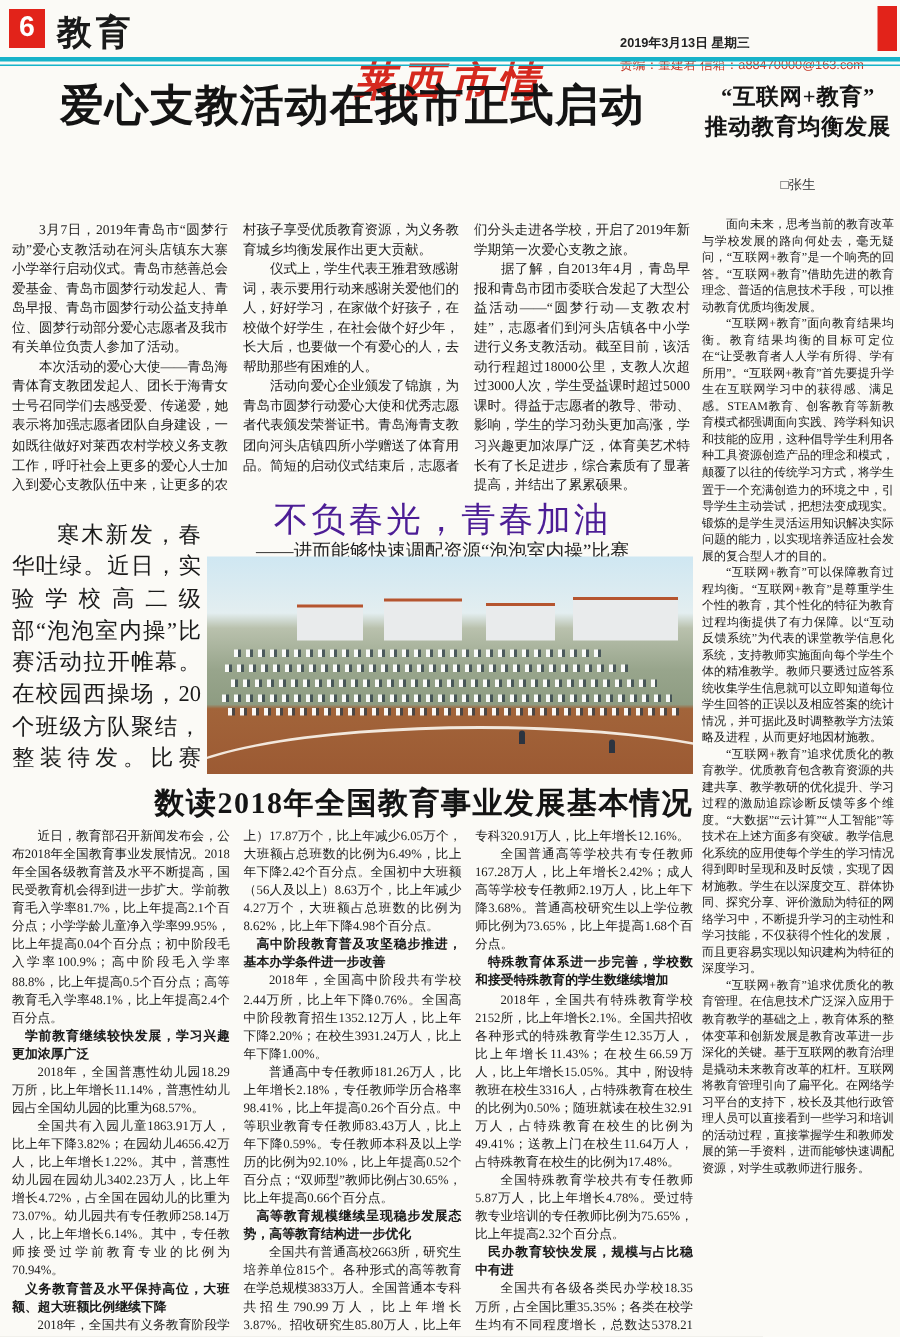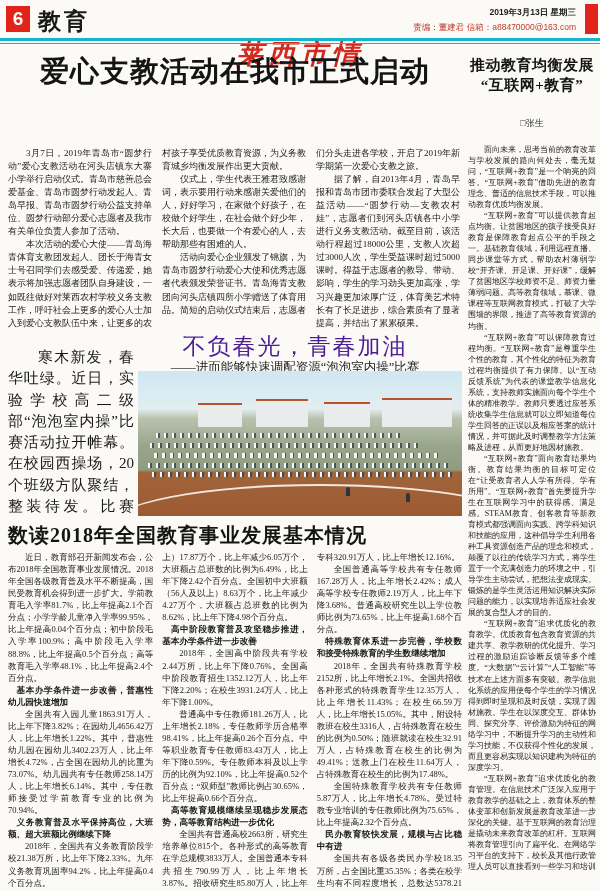--- a/index.html
+++ b/index.html
@@ -7,21 +7,21 @@
         font-family:"Liberation Serif","DejaVu Serif",serif;color:#1a1a1a;overflow:hidden;}
 
   
   .hdr{position:absolute;left:0;top:0;width:600px;height:38px;}
   .pagenum{position:absolute;left:6px;top:6px;width:24px;height:26px;background:#e2231a;color:#fff;
            font-weight:bold;font-size:19px;text-align:center;line-height:26px;font-family:"Liberation Sans",sans-serif;}
   .section{position:absolute;left:38px;top:6px;font-size:23px;font-weight:bold;letter-spacing:3px;
            font-family:"Liberation Sans",sans-serif;}
   .masthead{position:absolute;left:0;right:0;top:4px;text-align:center;color:#d5281e;
             font-size:27px;font-weight:bold;font-style:italic;letter-spacing:5px;margin-top:32px;}
-  .hdr-right{position:absolute;right:24px;top:7px;text-align:right;font-family:"Liberation Sans",sans-serif;margin-left:26px;}
+  .hdr-right{position:absolute;right:24px;top:23px;text-align:left;font-family:"Liberation Sans",sans-serif;margin-left:26px;}
   .hdr-date{font-size:8.5px;font-weight:bold;color:#222;}
   .hdr-editor{font-size:8.5px;color:#c03a2b;margin-top:3px;}
   .hdr-bar{position:absolute;right:2px;top:4px;width:13px;height:30px;background:#e2231a;}
   .rule{position:absolute;left:0;top:38px;width:600px;height:6px;
         border-top:3px solid #17b3c9;border-bottom:1px solid #17b3c9;box-sizing:border-box;}
 
   
   .main-title{position:absolute;left:10px;top:54px;width:450px;text-align:center;
               font-weight:bold;font-size:29px;line-height:1.24;letter-spacing:1px;color:#141414;}
 
@@ -42,21 +42,21 @@
   .photo{position:absolute;left:138px;top:371px;width:324px;height:145px;overflow:hidden;
          background:linear-gradient(180deg,#cfe7f2 0%,#e3eef0 26%,#b9c1ad 33%,#98a58c 52%,#8e9c82 68%,#a2643a 70%,#9c5a33 100%);}
   .bld{position:absolute;background:#e9ebec;border-top:2px solid #b5552f;}
   .row{position:absolute;height:5px;
        background:repeating-linear-gradient(90deg,rgba(255,255,255,.95) 0 2.5px,rgba(45,60,72,.75) 2.5px 4.5px,rgba(0,0,0,0) 4.5px 8px);}
   .track-line{position:absolute;left:-30px;bottom:-52px;width:420px;height:80px;border:2px solid #f2e8dd;
               border-radius:50%;}
   .fig{position:absolute;width:4px;height:9px;background:#2c3440;border-radius:2px 2px 0 0;}
 
   
-  .stats-title{position:absolute;left:8px;top:522px;width:454px;text-align:left;
+  .stats-title{position:absolute;left:8px;top:522px;width:454px;text-align:right;
                font-weight:bold;font-size:20px;letter-spacing:1px;color:#141414;}
   .stats{position:absolute;left:8px;top:551px;width:454px;height:336px;display:flex;gap:9px;}
   .stat-col{width:146px;height:336px;overflow:hidden;font-size:8.5px;line-height:1.42;text-align:justify;}
   .stat-col p{margin:0;}
   .stat-col .para{text-indent:2em;}
   .stat-col .cont{text-indent:0;}
   .stat-col .subhead{font-weight:bold;text-indent:1em;font-family:"Liberation Sans",sans-serif;font-size:8.6px;line-height:1.4;}
 
   
   .rcol{position:absolute;left:468px;top:56px;width:128px;height:830px;}
@@ -113,21 +113,22 @@
     <div class="row" style="left:14px;right:8px;top:101px;"></div>
     <div class="track-line"></div>
     <div class="fig" style="left:208px;top:116px;"></div>
     <div class="fig" style="left:268px;top:122px;"></div>
   </div>
 
   <div class="stats-title">数读2018年全国教育事业发展基本情况</div>
   <div class="stats">
     <div class="stat-col">
         <p class="para">近日，教育部召开新闻发布会，公布2018年全国教育事业发展情况。2018年全国各级教育普及水平不断提高，国民受教育机会得到进一步扩大。学前教育毛入学率81.7%，比上年提高2.1个百分点；小学学龄儿童净入学率99.95%，比上年提高0.04个百分点；初中阶段毛入学率100.9%；高中阶段毛入学率88.8%，比上年提高0.5个百分点；高等教育毛入学率48.1%，比上年提高2.4个百分点。</p>
-        <p class="subhead">基本办学条件进一步改善，普惠性幼儿园快速增加</p>
+        <p class="subhead">学前教育继续较快发展，学习兴趣更加浓厚广泛</p>
+        <p class="para">2018年，全国普惠性幼儿园18.29万所，比上年增长11.14%，普惠性幼儿园占全国幼儿园的比重为68.57%。</p>
         <p class="para">全国共有入园儿童1863.91万人，比上年下降3.82%；在园幼儿4656.42万人，比上年增长1.22%。其中，普惠性幼儿园在园幼儿3402.23万人，比上年增长4.72%，占全国在园幼儿的比重为73.07%。幼儿园共有专任教师258.14万人，比上年增长6.14%。其中，专任教师接受过学前教育专业的比例为70.94%。</p>
         <p class="subhead">义务教育普及水平保持高位，大班额、超大班额比例继续下降</p>
         <p class="para">2018年，全国共有义务教育阶段学校21.38万所，比上年下降2.33%。九年义务教育巩固率94.2%，比上年提高0.4个百分点。</p>
       </div>
     <div class="stat-col">
         <p class="para cont">上）17.87万个，比上年减少6.05万个，大班额占总班数的比例为6.49%，比上年下降2.42个百分点。全国初中大班额（56人及以上）8.63万个，比上年减少4.27万个，大班额占总班数的比例为8.62%，比上年下降4.98个百分点。</p>
         <p class="subhead">高中阶段教育普及攻坚稳步推进，基本办学条件进一步改善</p>
         <p class="para">2018年，全国高中阶段共有学校2.44万所，比上年下降0.76%。全国高中阶段教育招生1352.12万人，比上年下降2.20%；在校生3931.24万人，比上年下降1.00%。</p>
         <p class="para">普通高中专任教师181.26万人，比上年增长2.18%，专任教师学历合格率98.41%，比上年提高0.26个百分点。中等职业教育专任教师83.43万人，比上年下降0.59%。专任教师本科及以上学历的比例为92.10%，比上年提高0.52个百分点；“双师型”教师比例占30.65%，比上年提高0.66个百分点。</p>
         <p class="subhead">高等教育规模继续呈现稳步发展态势，高等教育结构进一步优化</p>
@@ -139,27 +140,26 @@
         <p class="subhead">特殊教育体系进一步完善，学校数和接受特殊教育的学生数继续增加</p>
         <p class="para">2018年，全国共有特殊教育学校2152所，比上年增长2.1%。全国共招收各种形式的特殊教育学生12.35万人，比上年增长11.43%；在校生66.59万人，比上年增长15.05%。其中，附设特教班在校生3316人，占特殊教育在校生的比例为0.50%；随班就读在校生32.91万人，占特殊教育在校生的比例为49.41%；送教上门在校生11.64万人，占特殊教育在校生的比例为17.48%。</p>
         <p class="para">全国特殊教育学校共有专任教师5.87万人，比上年增长4.78%。受过特教专业培训的专任教师比例为75.65%，比上年提高2.32个百分点。</p>
         <p class="subhead">民办教育较快发展，规模与占比稳中有进</p>
         <p class="para">全国共有各级各类民办学校18.35万所，占全国比重35.35%；各类在校学生均有不同程度增长，总数达5378.21万人，占全国比重19.51%。其中，民办初中在校生636.30万人，为民办学校在校生增长比例最高，比上年增长10.15%，占全国比例13.68%。</p>
       </div>
   </div>
 
   <div class="rcol">
     <div class="r-title">
+      <div>“互联网+教育”</div>
       <div>推动教育均衡发展</div>
-      <div>“互联网+教育”</div>
     </div>
     <div class="r-author">□张生</div>
     <div class="r-body">
         <p class="para">面向未来，思考当前的教育改革与学校发展的路向何处去，毫无疑问，“互联网+教育”是一个响亮的回答。“互联网+教育”借助先进的教育理念、普适的信息技术手段，可以推动教育优质均衡发展。</p>
-        <p class="para">“互联网+教育”可以提供教育起点均衡。让贫困地区的孩子接受良好教育是保障教育起点公平的手段之一。基础教育领域，利用远程直播、同步课堂等方式，帮助农村薄弱学校“开齐课、开足课、开好课”，缓解了贫困地区学校师资不足、师资力量薄弱问题。高等教育领域，慕课、微课程等互联网教育模式，打破了大学围墙的界限，推进了高等教育资源的均衡。</p>
+        <p class="para">“互联网+教育”面向教育结果均衡。教育结果均衡的目标可定位在“让受教育者人人学有所得、学有所用”。“互联网+教育”首先要提升学生在互联网学习中的获得感、满足感。STEAM教育、创客教育等新教育模式都强调面向实践、跨学科知识和技能的应用，这种倡导学生利用各种工具资源创造产品的理念和模式，颠覆了以往的传统学习方式，将学生置于一个充满创造力的环境之中，引导学生主动尝试，把想法变成现实。锻炼的是学生灵活运用知识解决实际问题的能力，以实现培养适应社会发展的复合型人才的目的。</p>
         <p class="para">“互联网+教育”可以保障教育过程均衡。“互联网+教育”是尊重学生个性的教育，其个性化的特征为教育过程均衡提供了有力保障。以“互动反馈系统”为代表的课堂教学信息化系统，支持教师实施面向每个学生个体的精准教学。教师只要透过应答系统收集学生信息就可以立即知道每位学生回答的正误以及相应答案的统计情况，并可据此及时调整教学方法策略及进程，从而更好地因材施教。</p>
-        <p class="para">“互联网+教育”面向教育结果均衡。教育结果均衡的目标可定位在“让受教育者人人学有所得、学有所用”。“互联网+教育”首先要提升学生在互联网学习中的获得感、满足感。STEAM教育、创客教育等新教育模式都强调面向实践、跨学科知识和技能的应用，这种倡导学生利用各种工具资源创造产品的理念和模式，颠覆了以往的传统学习方式，将学生置于一个充满创造力的环境之中，引导学生主动尝试，把想法变成现实。锻炼的是学生灵活运用知识解决实际问题的能力，以实现培养适应社会发展的复合型人才的目的。</p>
         <p class="para">“互联网+教育”追求优质化的教育教学。优质教育包含教育资源的共建共享、教学教研的优化提升、学习过程的激励追踪诊断反馈等多个维度。“大数据”“云计算”“人工智能”等技术在上述方面多有突破。教学信息化系统的应用使每个学生的学习情况得到即时呈现和及时反馈，实现了因材施教。学生在以深度交互、群体协同、探究分享、评价激励为特征的网络学习中，不断提升学习的主动性和学习技能，不仅获得个性化的发展，而且更容易实现以知识建构为特征的深度学习。</p>
         <p class="para">“互联网+教育”追求优质化的教育管理。在信息技术广泛深入应用于教育教学的基础之上，教育体系的整体变革和创新发展是教育改革进一步深化的关键。基于互联网的教育治理是撬动未来教育改革的杠杆。互联网将教育管理引向了扁平化。在网络学习平台的支持下，校长及其他行政管理人员可以直接看到一些学习和培训的活动过程，直接掌握学生和教师发展的第一手资料，进而能够快速调配资源，对学生或教师进行服务。</p>
       </div>
   </div>
 
 </div>
 
 </body></html>

